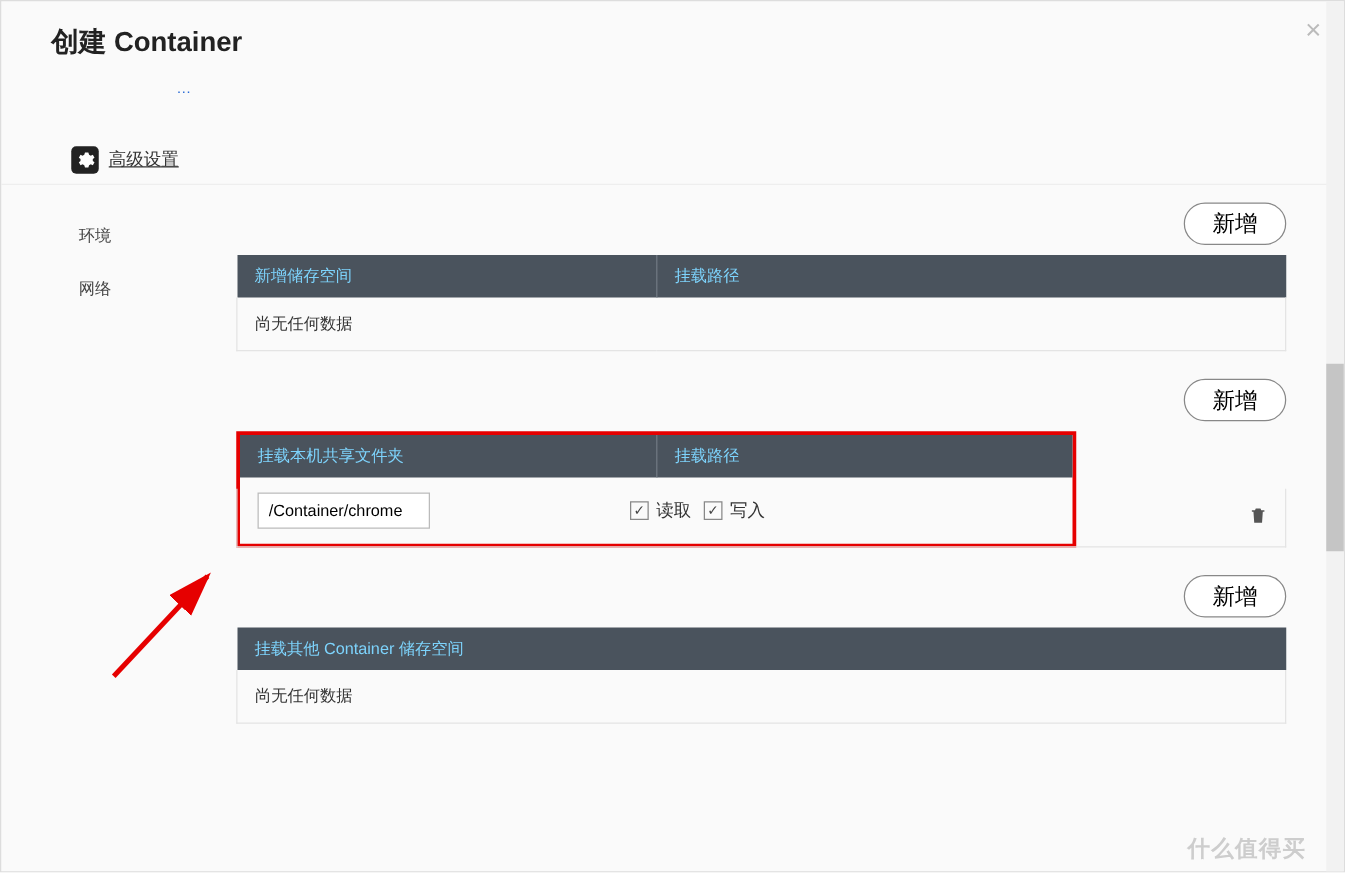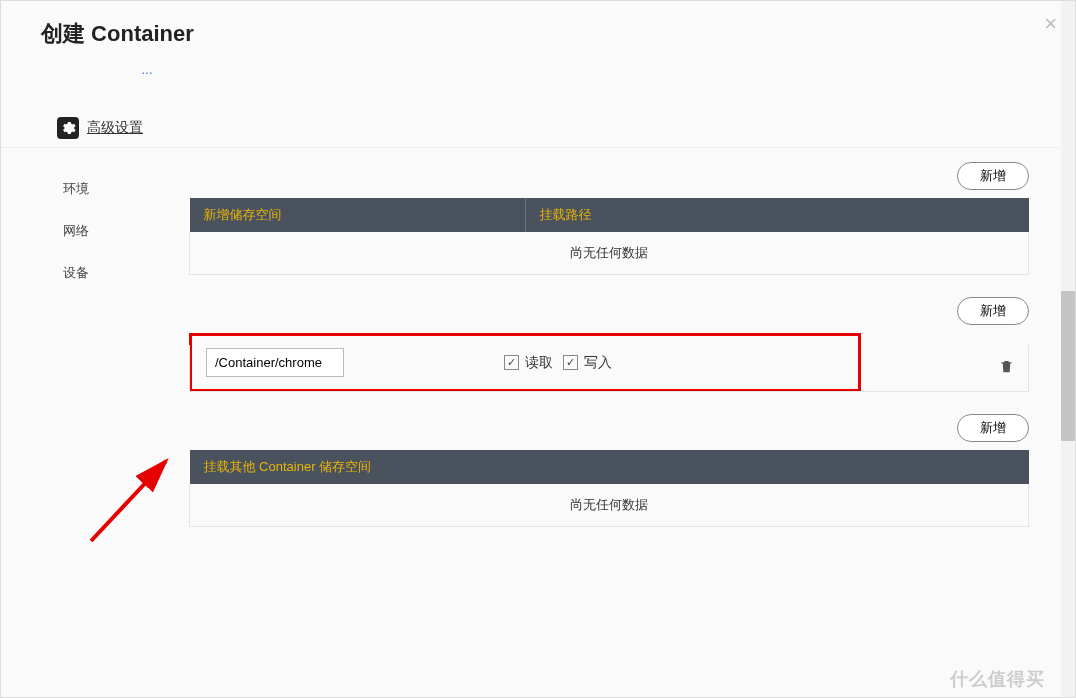--- a/index.html
+++ b/index.html
@@ -13,25 +13,25 @@
   .gear-box { width: 22px; height: 22px; background: #222; border-radius: 4px; display: flex; align-items: center; justify-content: center; }
   .gear-box svg { width: 16px; height: 16px; fill: #fff; }
   .section-title { font-size: 14px; text-decoration: underline; }
   .body-row { display: flex; }
   .side-tabs { width: 170px; padding: 20px 0 0 52px; }
   .side-tab { padding: 12px 0 12px 10px; font-size: 13px; color: #444; cursor: pointer; }
   .side-tab.active { border-left: 3px solid #444; padding-left: 7px; font-weight: 500; }
   .content { flex: 1; padding: 14px 46px 0 18px; }
   .block { margin-bottom: 22px; }
   .add-row { display: flex; justify-content: flex-end; margin-bottom: 8px; }
-  .btn-out { border: 1px solid #888; background: #fff; border-radius: 999px; padding: 4px 22px; font-size: 13px; cursor: pointer; }
+  .btn-out { border: 1px solid #888; background: #fff; border-radius: 999px; padding: 4px 22px; font-size: 18px; cursor: pointer; }
   .table { width: 100%; border-collapse: collapse; }
-  .table .hdr td { background: #4a535d; color: #eab308; padding: 8px 14px; font-size: 13px; }
+  .table .hdr td { background: #4a535d; color: #7dd3fc; padding: 8px 14px; font-size: 13px; }
   .table .hdr td:not(:last-child) { border-right: 1px solid #6a737d; }
-  .table .row td { padding: 12px 14px; font-size: 13px; text-align: center; border: 1px solid #e4e4e4; border-top: none; }
+  .table .row td { padding: 12px 14px; font-size: 13px; text-align: left; border: 1px solid #e4e4e4; border-top: none; }
   .highlight-wrap { border: 3px solid #e60000; }
   .data-row { display: flex; align-items: center; padding: 12px 14px; border: 1px solid #e4e4e4; border-top: none; gap: 10px; }
   .txt-in { width: 138px; border: 1px solid #bbb; padding: 6px 8px; font-size: 13px; }
   .chk-lbl { display: inline-flex; align-items: center; gap: 6px; font-size: 14px; }
   .chk { width: 15px; height: 15px; border: 1px solid #888; display: inline-flex; align-items: center; justify-content: center; font-size: 11px; color: #444; }
   .trash svg { width: 15px; height: 15px; fill: #555; }
   .footer { position: absolute; bottom: 0; right: 0; left: 0; padding: 16px 46px 26px 0; display: flex; justify-content: flex-end; gap: 14px; border-top: 1px solid #e4e4e4; background: #fff; }
   .btn-sq { border: 1px solid #888; background: #fff; border-radius: 2px; padding: 8px 28px; font-size: 14px; cursor: pointer; }
   .scrollbar { position: absolute; top: 0; right: 0; width: 14px; height: 100%; background: #f2f2f2; }
   .scroll-thumb { position: absolute; right: 0; top: 290px; width: 14px; height: 150px; background: #c5c5c5; }
@@ -54,21 +54,20 @@
           <path d="M12 8a4 4 0 100 8 4 4 0 000-8zm9.4 4a7.6 7.6 0 00-.1-1.2l2.1-1.6-2-3.4-2.5 1a7.5 7.5 0 00-2-1.2L16 3h-4l-.9 2.6a7.5 7.5 0 00-2 1.2l-2.5-1-2 3.4 2.1 1.6A7.6 7.6 0 006.6 12c0 .4 0 .8.1 1.2l-2.1 1.6 2 3.4 2.5-1c.6.5 1.3.9 2 1.2L12 21h4l.9-2.6c.7-.3 1.4-.7 2-1.2l2.5 1 2-3.4-2.1-1.6c.1-.4.1-.8.1-1.2z"></path>
         </svg>
     </span>
     <span class="section-title">高级设置</span>
   </div>
 
   <div class="body-row">
     <div class="side-tabs">
       <div class="side-tab">环境</div>
       <div class="side-tab">网络</div>
-      <div class="side-tab">设备</div>
     </div>
 
     <div class="content">
 
       <div class="block">
         <div class="add-row">
             <button class="btn-out">新增</button>
           </div>
         <table class="table">
           <tbody>
@@ -81,20 +80,28 @@
               </tr>
         </tbody>
           </table>
       </div>
 
       <div class="block">
         <div class="add-row">
             <button class="btn-out">新增</button>
           </div>
         <div class="highlight-wrap" style="width:80%">
+          <table class="table" style="width:100%">
+            <tbody>
+                <tr class="hdr">
+              <td style="width:50%">挂载本机共享文件夹</td>
+              <td>挂载路径</td>
+            </tr>
+          </tbody>
+            </table>
           <div class="data-row" style="border:none">
             <input class="txt-in" value="/Container/chrome" style="">
             <div style="width:140px"></div>
             <label class="chk-lbl">
                 <span class="chk">✓</span>
                 <span>读取</span>
               </label>
             <label class="chk-lbl">
                 <span class="chk">✓</span>
                 <span>写入</span>

